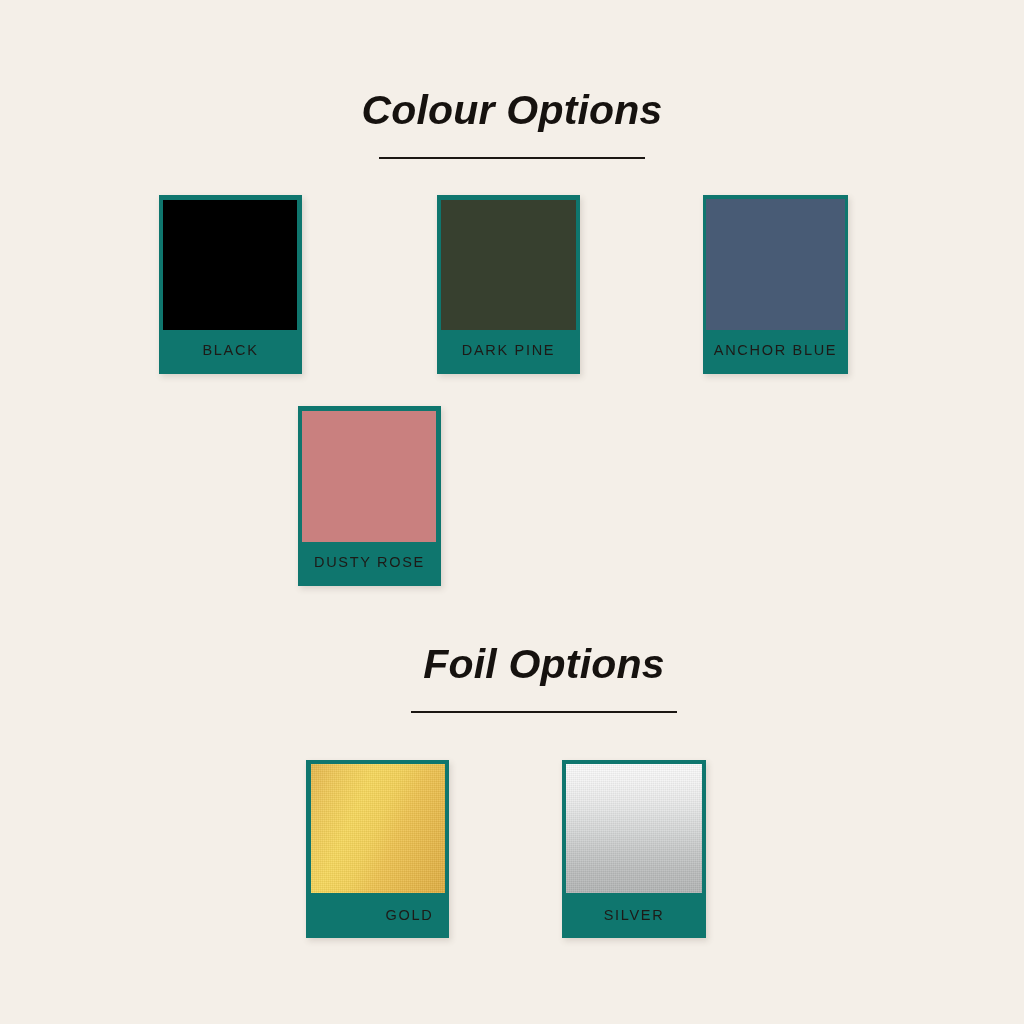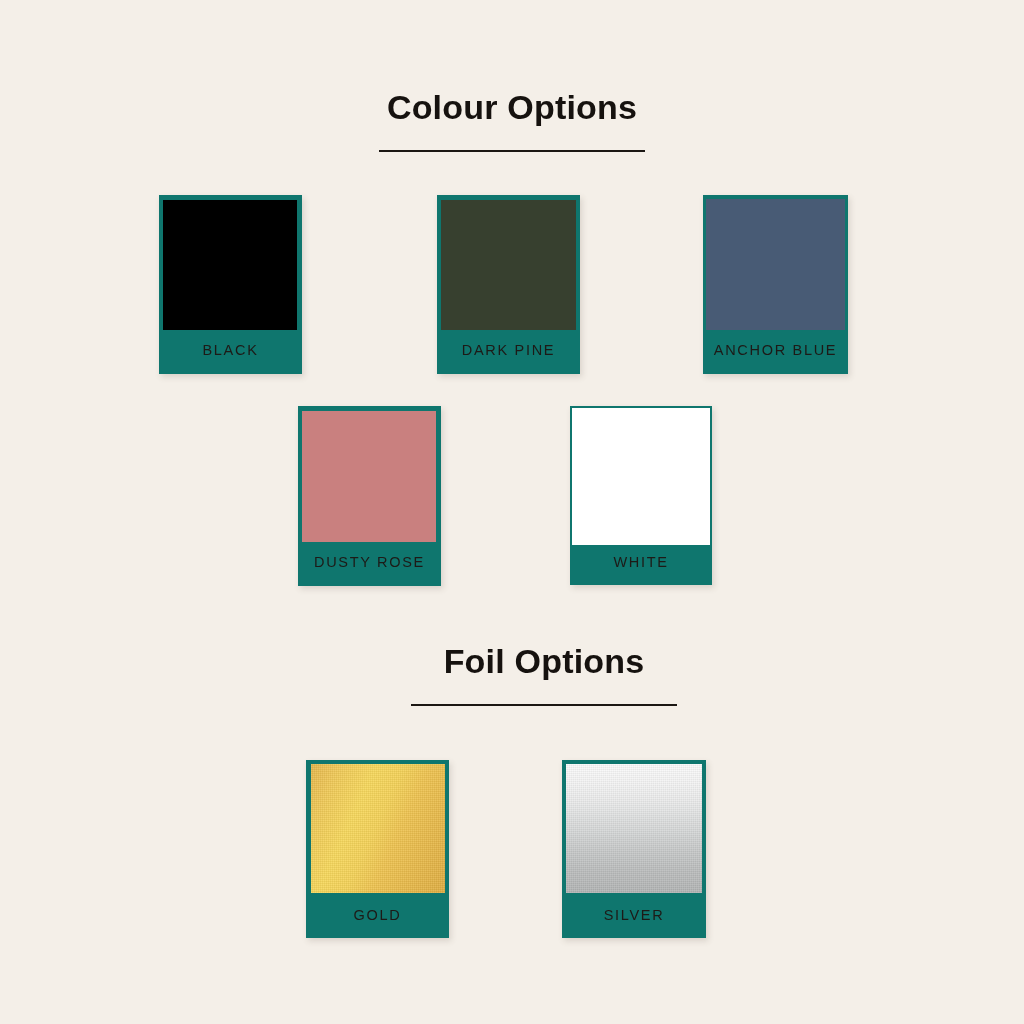--- a/index.html
+++ b/index.html
@@ -24,27 +24,28 @@
 
   
   .section-head {
     position: absolute;
     left: 0;
     width: 1024px;
     text-align: center;
   }
   .section-title {
     font-family: "Liberation Sans", sans-serif;
-    font-size: 34px;
+    font-size: 41px;
     font-weight: 700;
     letter-spacing: 0.2px;
     color: #16120f;
     line-height: 1;
     margin: 0;
     white-space: nowrap;
+    font-style: italic;
   }
   .section-rule {
     width: 266px;
     height: 2px;
     background: #1b1713;
     margin: 26px auto 0 auto;
   }
 
   #colour-head { top: 90px; }
   #foil-head   { top: 644px; padding-left: 32px; }
@@ -91,21 +92,21 @@
   #card-dusty-rose .swatch-chip  { left: 4px;  top: 5px;  width: 134px; height: 131px; }
   #card-dusty-rose .swatch-label { top: 148px; }
 
   #card-white      { left: 570px; top: 406px; width: 142px; height: 179px; }
   #card-white      .swatch-chip  { left: 2px;  top: 2px;  width: 138px; height: 137px; }
   #card-white      .swatch-label { top: 148px; }
 
   
   #card-gold       { left: 306px; top: 760px; width: 143px; height: 178px; }
   #card-gold       .swatch-chip  { left: 5px;  top: 4px;  width: 134px; height: 129px; }
-  #card-gold       .swatch-label { top: 147px; }
+  #card-gold       .swatch-label { top: 147px; margin-left: 32px; }
 
   #card-silver     { left: 562px; top: 760px; width: 144px; height: 178px; }
   #card-silver     .swatch-chip  { left: 4px;  top: 4px;  width: 136px; height: 129px; }
   #card-silver     .swatch-label { top: 147px; }
 
   
   .foil-gold {
     background:
       linear-gradient(115deg,
         #e6b74c 0%,
@@ -161,24 +162,20 @@
   <div class="swatch-card" id="card-dark-pine">
     <div class="swatch-chip" style="background:#37402f;"></div>
     <div class="swatch-label">DARK PINE</div>
   </div>
 
   <div class="swatch-card" id="card-dusty-rose">
     <div class="swatch-chip" style="background:#c9807f;"></div>
     <div class="swatch-label">DUSTY ROSE</div>
   </div>
 
-  <div class="swatch-card" id="card-white">
-    <div class="swatch-chip" style="background:#ffffff;"></div>
-    <div class="swatch-label">WHITE</div>
-  </div>
 
   <div class="section-head" id="foil-head">
     <h2 class="section-title">Foil Options</h2>
     <div class="section-rule"></div>
   </div>
 
   <div class="swatch-card" id="card-gold">
     <div class="swatch-chip foil-gold"></div>
     <div class="swatch-label">GOLD</div>
   </div>

